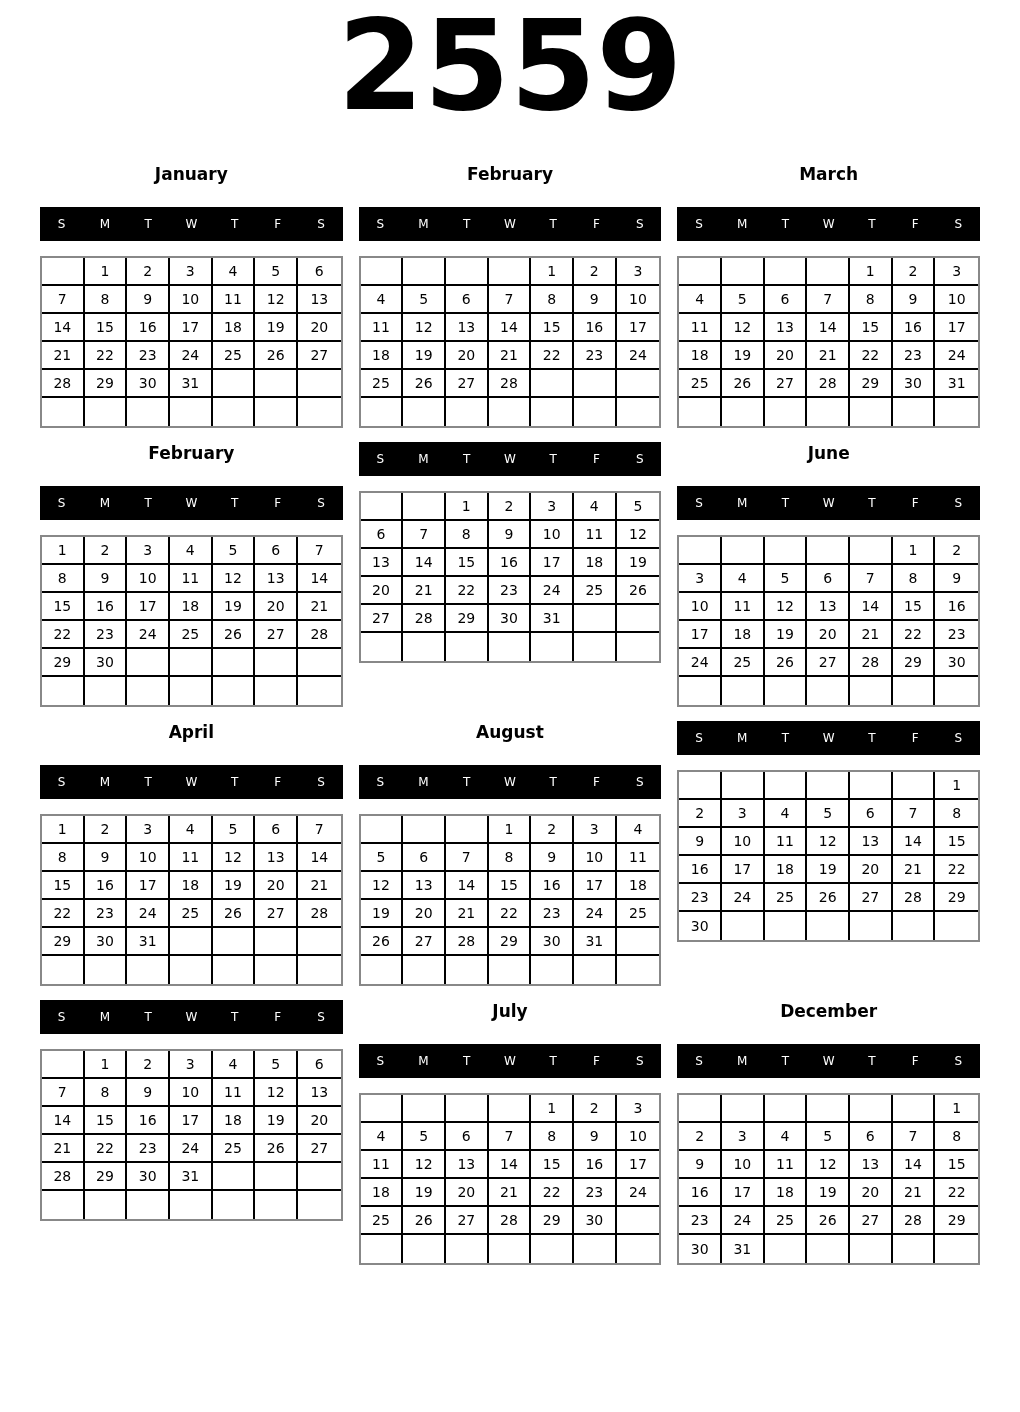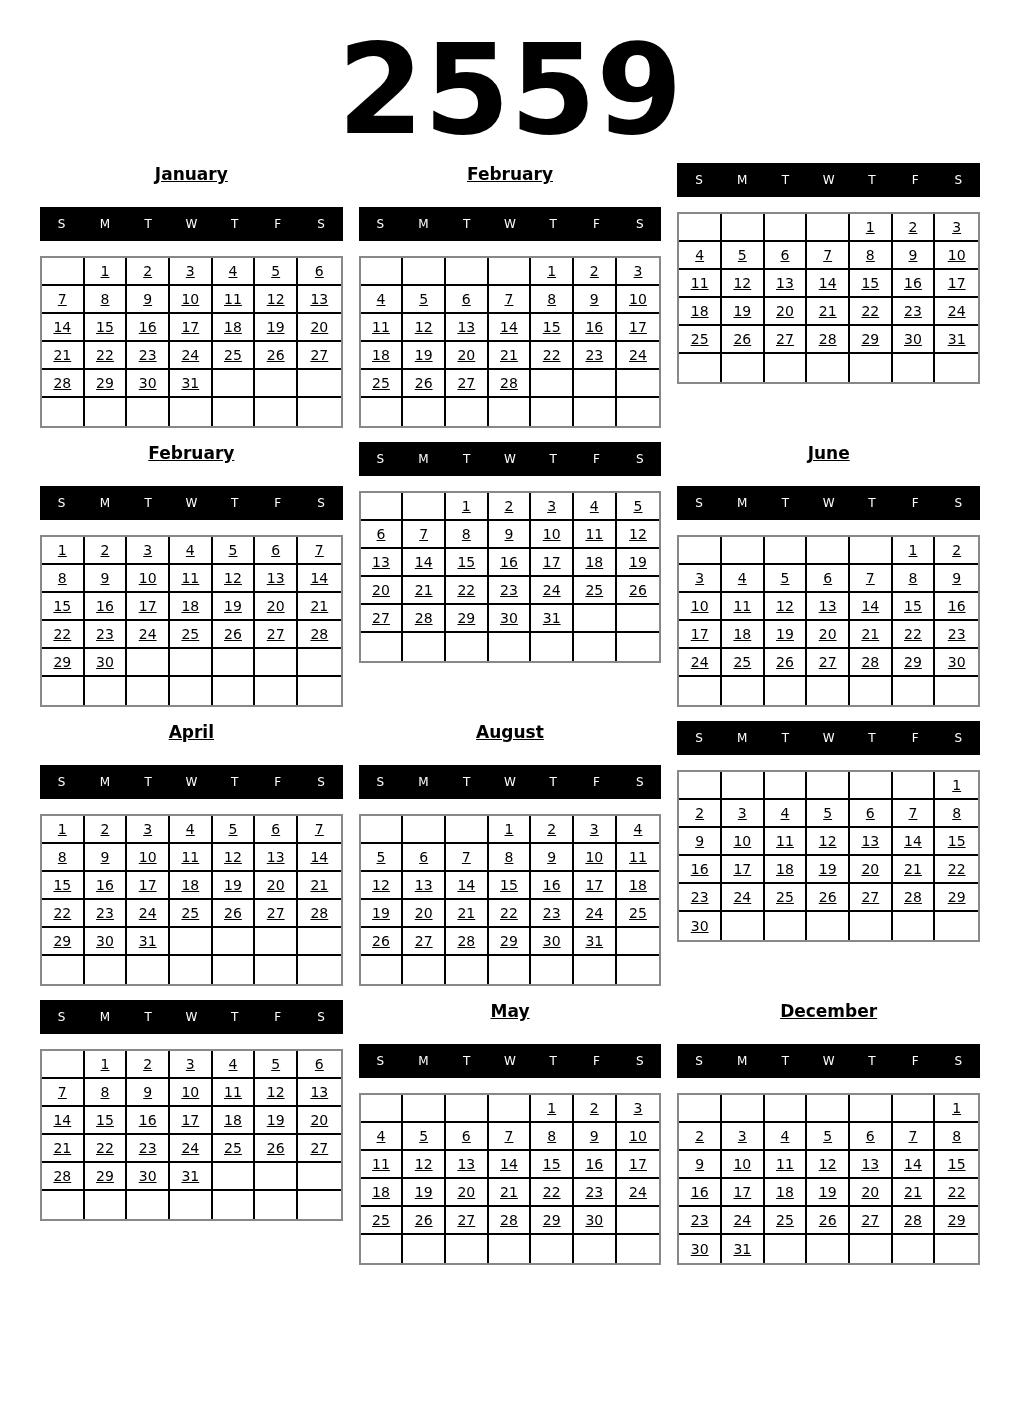--- a/index.html
+++ b/index.html
@@ -17,31 +17,30 @@
     background:var(--page-bg);
     color:var(--text);
     font-family:"DejaVu Sans","Liberation Sans",sans-serif;
     overflow:hidden;
   }
   .year-title{
     text-align:center;
     font-size:124px;
     font-weight:700;
     line-height:1.0;
-    padding-top:28px;
+    padding-top:4px;
     height:145px;
   }
   .months-grid{
     display:grid;
     grid-template-columns:repeat(3,1fr);
     column-gap:16px;
     row-gap:14px;
     padding:0 40px;
     margin-top:18px;
-    text-decoration:underline;
   }
   .month{width:100%;}
   .month-title{
     text-align:center;
     font-size:17px;
     font-weight:700;
     line-height:22px;
     margin-bottom:22px;
   }
   .weekday-header{
@@ -190,20 +189,21 @@
         <div class="day-cell"></div>
         <div class="day-cell"></div>
         <div class="day-cell"></div>
         <div class="day-cell"></div>
         <div class="day-cell"></div>
         <div class="day-cell"></div>
       </div>
   </div>
 
   <div class="month">
+    <div class="month-title">March</div>
     <div class="weekday-header">
         <div class="wd">S</div>
         <div class="wd">M</div>
         <div class="wd">T</div>
         <div class="wd">W</div>
         <div class="wd">T</div>
         <div class="wd">F</div>
         <div class="wd">S</div>
       </div>
     <div class="month-body">
@@ -642,21 +642,21 @@
         <div class="day-cell"></div>
         <div class="day-cell"></div>
         <div class="day-cell"></div>
         <div class="day-cell"></div>
         <div class="day-cell"></div>
         <div class="day-cell"></div>
       </div>
   </div>
 
   <div class="month">
-    <div class="month-title">May</div>
+    <div class="month-title">July</div>
     <div class="weekday-header">
         <div class="wd">S</div>
         <div class="wd">M</div>
         <div class="wd">T</div>
         <div class="wd">W</div>
         <div class="wd">T</div>
         <div class="wd">F</div>
         <div class="wd">S</div>
       </div>
     <div class="month-body">

